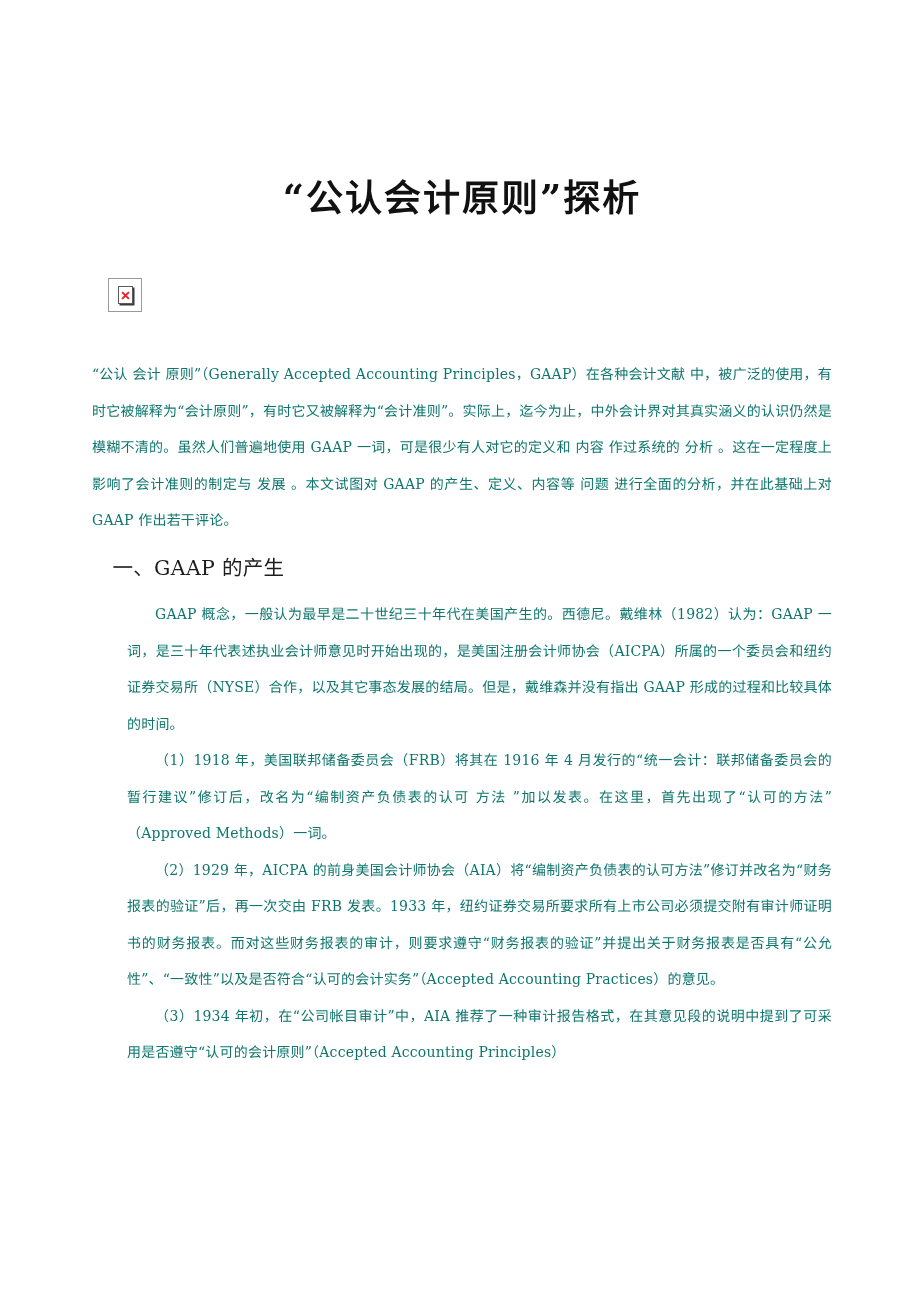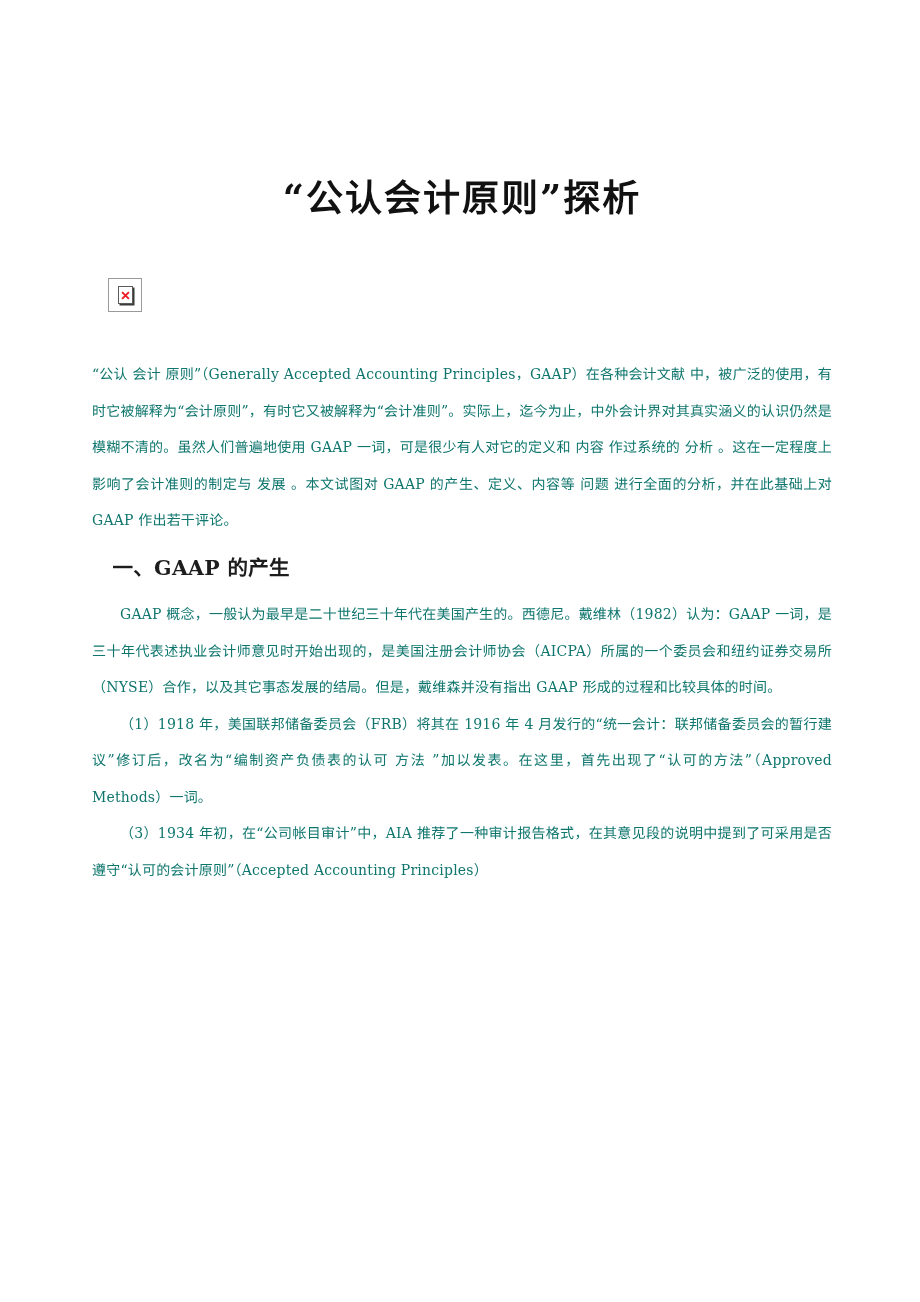--- a/index.html
+++ b/index.html
@@ -95,28 +95,29 @@
     font-size: 14px;
     line-height: 36.5px;
     text-align: justify;
     text-justify: inter-ideograph;
     letter-spacing: 0.2px;
     color: #0f766e;
   }
 
   p.para.indent {
     text-indent: 2em;
+    margin-left: 35px;
   }
 
   h2.section-heading {
     margin: 11px 0 10px 0;
     padding: 0;
     font-size: 20.5px;
     line-height: 36.5px;
-    font-weight: bold;
+    font-weight: normal;
     text-indent: 1em;
     color: #1d1d1d;
     letter-spacing: 0.3px;
   }
 
   
   .scan {
     -webkit-font-smoothing: none;
   }
 </style>
@@ -143,18 +144,19 @@
 
       <p class="para">“公认 会计 原则”（Generally Accepted Accounting Principles，GAAP）在各种会计文献 中，被广泛的使用，有时它被解释为“会计原则”，有时它又被解释为“会计准则”。实际上，迄今为止，中外会计界对其真实涵义的认识仍然是模糊不清的。虽然人们普遍地使用 GAAP 一词，可是很少有人对它的定义和 内容 作过系统的 分析 。这在一定程度上 影响了会计准则的制定与 发展 。本文试图对 GAAP 的产生、定义、内容等 问题 进行全面的分析，并在此基础上对 GAAP 作出若干评论。</p>
 
       <h2 class="section-heading">一、GAAP 的产生</h2>
 
       <p class="para indent">GAAP 概念，一般认为最早是二十世纪三十年代在美国产生的。西德尼。戴维林（1982）认为：GAAP 一词，是三十年代表述执业会计师意见时开始出现的，是美国注册会计师协会（AICPA）所属的一个委员会和纽约证券交易所（NYSE）合作，以及其它事态发展的结局。但是，戴维森并没有指出 GAAP 形成的过程和比较具体的时间。</p>
 
 
       <p class="para indent">（1）1918 年，美国联邦储备委员会（FRB）将其在 1916 年 4 月发行的“统一会计：联邦储备委员会的暂行建议”修订后，改名为“编制资产负债表的认可 方法 ”加以发表。在这里，首先出现了“认可的方法”（Approved Methods）一词。</p>
 
+      <p class="para indent">（2）1929 年，AICPA 的前身美国会计师协会（AIA）将“编制资产负债表的认可方法”修订并改名为“财务报表的验证”后，再一次交由 FRB 发表。1933 年，纽约证券交易所要求所有上市公司必须提交附有审计师证明书的财务报表。而对这些财务报表的审计，则要求遵守“财务报表的验证”并提出关于财务报表是否具有“公允性”、“一致性”以及是否符合“认可的会计实务”（Accepted Accounting Practices）的意见。</p>
 
       <p class="para indent">（3）1934 年初，在“公司帐目审计”中，AIA 推荐了一种审计报告格式，在其意见段的说明中提到了可采用是否遵守“认可的会计原则”（Accepted Accounting Principles）</p>
 
     </div>
   </div>
 </div>
 
 </body></html>

